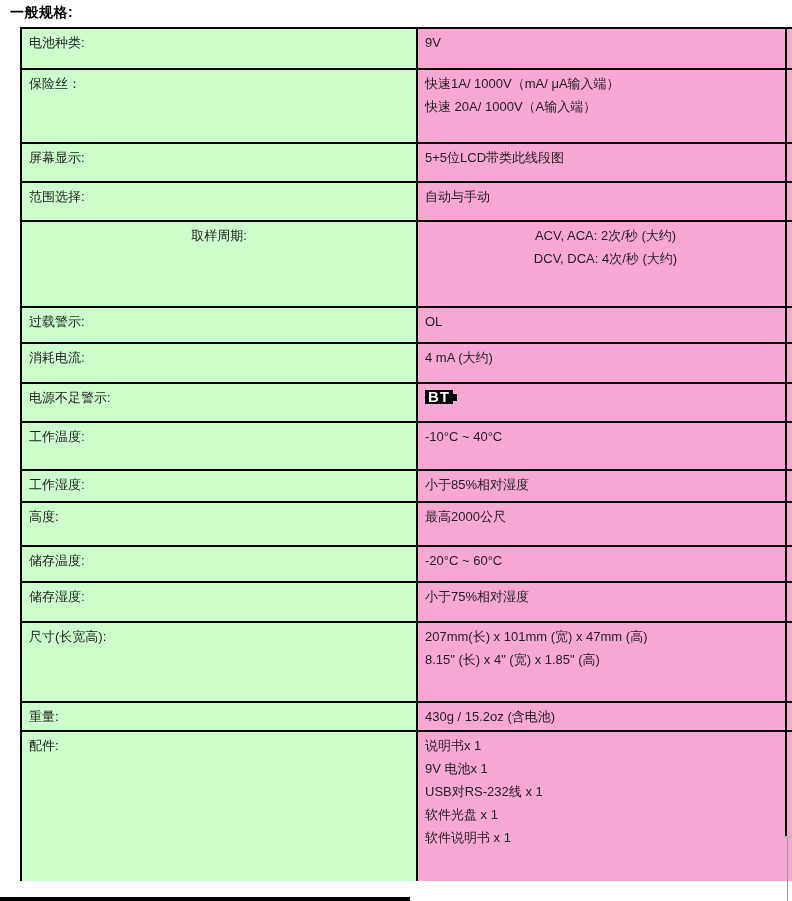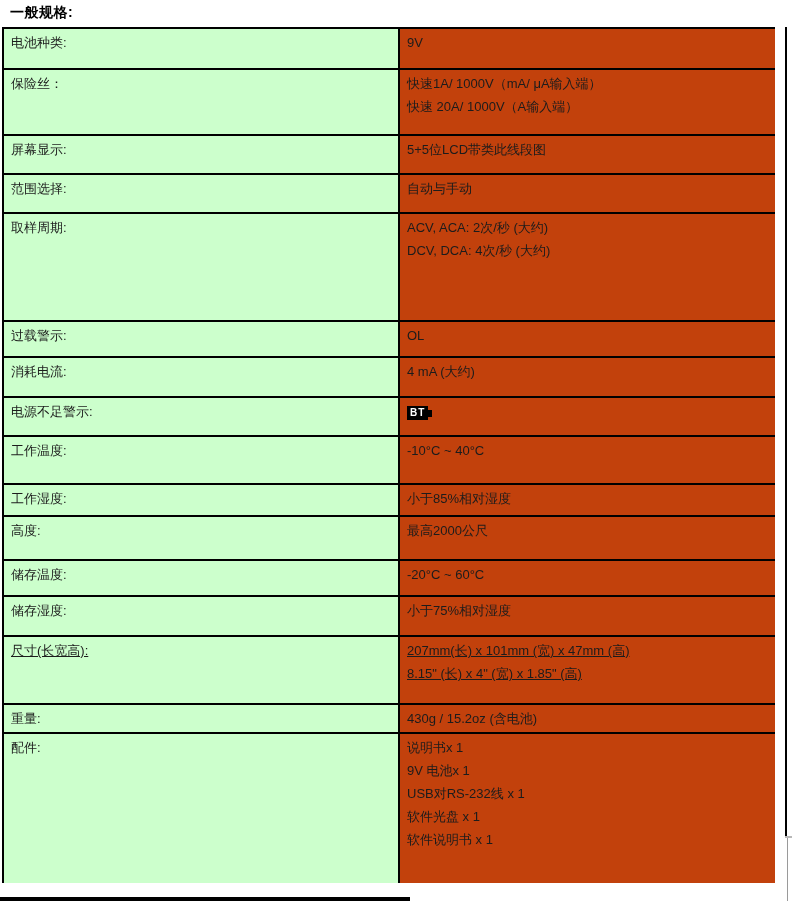--- a/index.html
+++ b/index.html
@@ -15,45 +15,45 @@
     background:#ffffff;
     font-family:"Liberation Sans","DejaVu Sans",sans-serif;
     color:var(--text);
   }
   .page-title{
     position:absolute;left:10px;top:4px;
     font-size:14px;font-weight:bold;color:#000;
     letter-spacing:0.5px;
   }
   table.spec-table{
-    position:absolute;left:2px;top:27px;width:773px;
+    position:absolute;left:20px;top:27px;width:773px;
     border-collapse:collapse;table-layout:fixed;
   }
   table.spec-table td{
     vertical-align:top;
     padding:2px 7px;
     font-size:13px;
     line-height:23px;
     border-top:2px solid var(--border);
   }
   td.label-cell{
     width:396px;
     background:var(--green);
     border-left:2px solid var(--border);
     border-right:2px solid var(--border);
   }
   td.value-cell{
-    background:#c2410c;
+    background:#f9a8d4;
   }
   .battery{
     display:inline-flex;align-items:center;margin-top:4px;
   }
   .battery-body{
     background:#000;color:#fff;
-    font-size:10px;font-weight:bold;
+    font-size:15px;font-weight:bold;
     height:14px;line-height:13px;
     padding:0 3px;letter-spacing:1px;
     display:inline-block;
   }
   .battery-nub{
     width:4px;height:7px;background:#000;display:inline-block;
   }
   
   .right-border-black{
     position:absolute;left:785px;top:27px;width:2px;height:810px;
@@ -80,21 +80,21 @@
 <table class="spec-table">
   <tbody>
       <tr style="height: 41px;">
         <td class="label-cell">
           <div>电池种类:</div>
         </td>
         <td class="value-cell">
           <div>9V</div>
         </td>
       </tr>
-      <tr style="height: 66px;">
+      <tr style="height: 74px;">
         <td class="label-cell">
           <div>保险丝：</div>
         </td>
         <td class="value-cell">
           <div>快速1A/ 1000V（mA/ μA输入端）</div>
           <div>快速 20A/ 1000V（A输入端）</div>
         </td>
       </tr>
       <tr style="height: 39px;">
         <td class="label-cell">
@@ -105,21 +105,21 @@
         </td>
       </tr>
       <tr style="height: 39px;">
         <td class="label-cell">
           <div>范围选择:</div>
         </td>
         <td class="value-cell">
           <div>自动与手动</div>
         </td>
       </tr>
-      <tr style="height: 108px;">
+      <tr style="height: 86px; text-align: center;">
         <td class="label-cell">
           <div>取样周期:</div>
         </td>
         <td class="value-cell">
           <div>ACV, ACA: 2次/秒 (大约)</div>
           <div>DCV, DCA: 4次/秒 (大约)</div>
         </td>
       </tr>
       <tr style="height: 36px;">
         <td class="label-cell">
@@ -179,21 +179,21 @@
         </td>
       </tr>
       <tr style="height: 40px;">
         <td class="label-cell">
           <div>储存湿度:</div>
         </td>
         <td class="value-cell">
           <div>小于75%相对湿度</div>
         </td>
       </tr>
-      <tr style="height: 68px; text-decoration: underline;">
+      <tr style="height: 80px;">
         <td class="label-cell">
           <div>尺寸(长宽高):</div>
         </td>
         <td class="value-cell">
           <div>207mm(长) x 101mm (宽) x 47mm (高)</div>
           <div>8.15" (长) x 4" (宽) x 1.85" (高)</div>
         </td>
       </tr>
       <tr style="height: 27px;">
         <td class="label-cell">

